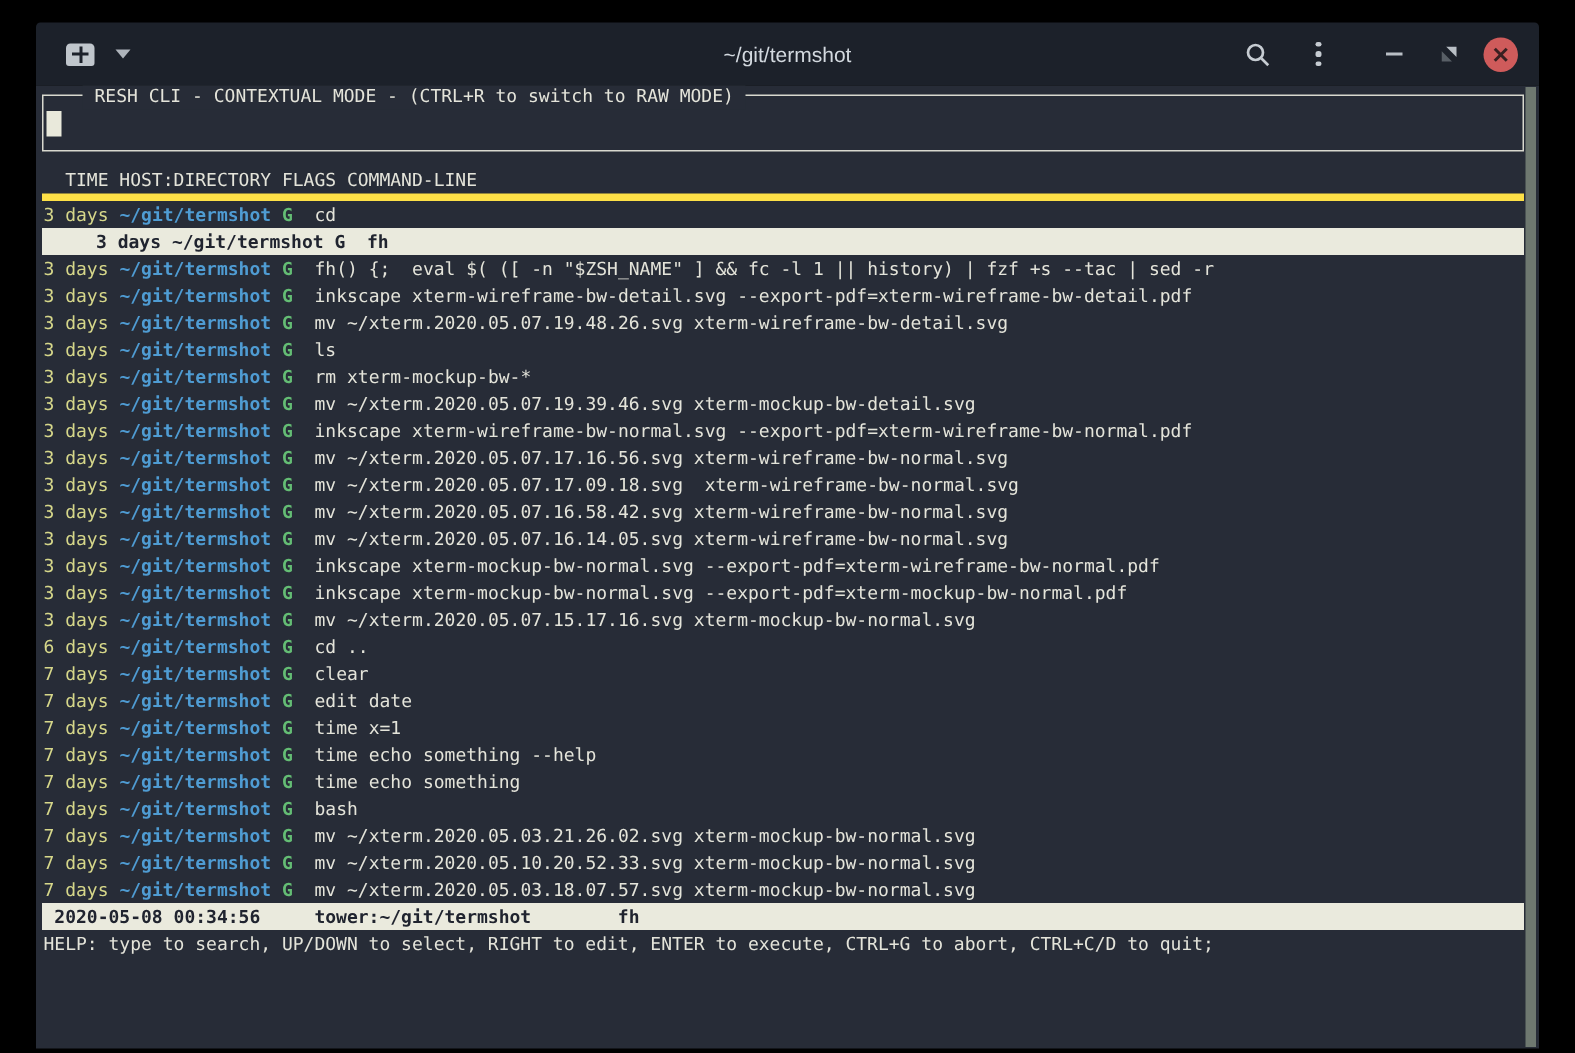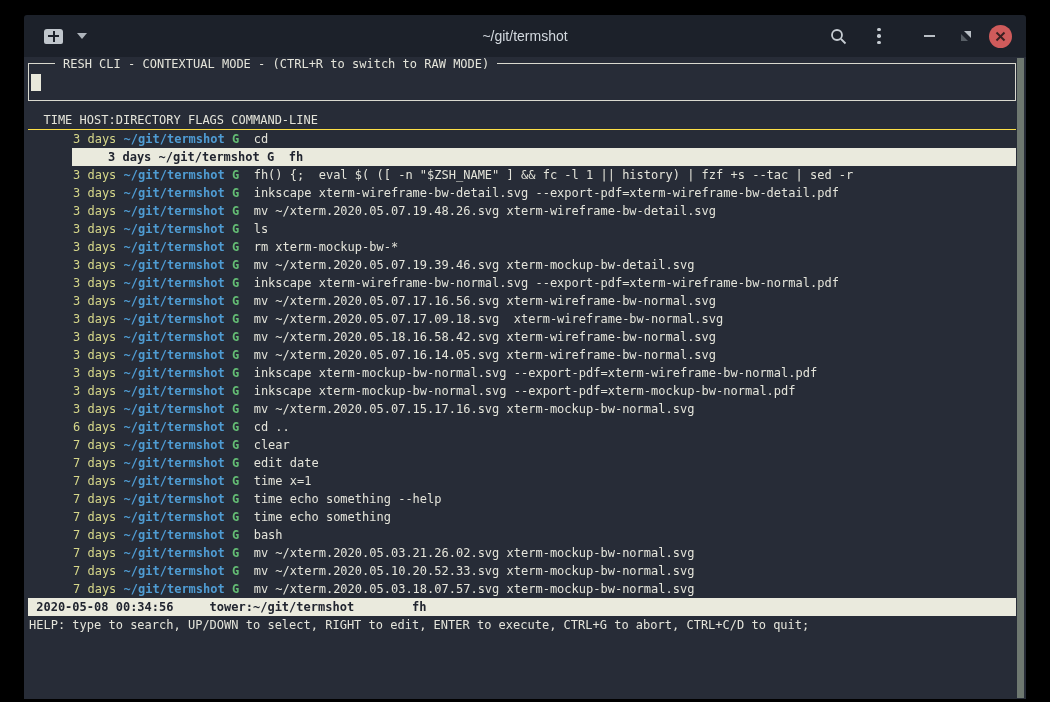--- a/index.html
+++ b/index.html
@@ -59,24 +59,24 @@
   }
   .box-label{
     position:absolute;top:-9px;left:26px;background:var(--term-bg);
     padding:0 8px;white-space:pre;color:var(--fg);
   }
   .cursor-block{
     position:absolute;left:2px;top:10px;width:10px;height:17px;background:#e9e9db;
   }
   .tbl-header{
     margin-top:10px;height:18px;white-space:pre;padding-left:1px;
-    border-bottom:1px solid #fde047;color:var(--fg);
+    border-bottom:5px solid #fde047;color:var(--fg);
   }
   .rows{width:988px;}
-  .hrow{height:18px;white-space:pre;overflow:hidden;padding-left:1px;margin-left:44px;}
+  .hrow{height:18px;white-space:pre;overflow:hidden;padding-left:1px;}
   .hrow .t{color:var(--time-c);}
   .hrow .d{color:var(--dir-c);font-weight:bold;}
   .hrow .f{color:var(--flag-c);font-weight:bold;}
   .hrow .c{color:var(--fg);}
   .hrow.selected{background:var(--sel-bg);padding-left:36px;}
   .hrow.selected .t,.hrow.selected .d,.hrow.selected .f,.hrow.selected .c{
     color:var(--sel-fg);font-weight:bold;
   }
   .status-bar{
     height:18px;background:var(--status-bg);color:var(--sel-fg);
@@ -146,21 +146,21 @@
           <div class="hrow selected"><span class="t">3 days</span> <span class="d">~/git/termshot</span> <span class="f">G</span>  <span class="c">fh</span></div>
           <div class="hrow"><span class="t">3 days</span> <span class="d">~/git/termshot</span> <span class="f">G</span>  <span class="c">fh() {;  eval $( ([ -n "$ZSH_NAME" ] &amp;&amp; fc -l 1 || history) | fzf +s --tac | sed -r</span></div>
           <div class="hrow"><span class="t">3 days</span> <span class="d">~/git/termshot</span> <span class="f">G</span>  <span class="c">inkscape xterm-wireframe-bw-detail.svg --export-pdf=xterm-wireframe-bw-detail.pdf</span></div>
           <div class="hrow"><span class="t">3 days</span> <span class="d">~/git/termshot</span> <span class="f">G</span>  <span class="c">mv ~/xterm.2020.05.07.19.48.26.svg xterm-wireframe-bw-detail.svg</span></div>
           <div class="hrow"><span class="t">3 days</span> <span class="d">~/git/termshot</span> <span class="f">G</span>  <span class="c">ls</span></div>
           <div class="hrow"><span class="t">3 days</span> <span class="d">~/git/termshot</span> <span class="f">G</span>  <span class="c">rm xterm-mockup-bw-*</span></div>
           <div class="hrow"><span class="t">3 days</span> <span class="d">~/git/termshot</span> <span class="f">G</span>  <span class="c">mv ~/xterm.2020.05.07.19.39.46.svg xterm-mockup-bw-detail.svg</span></div>
           <div class="hrow"><span class="t">3 days</span> <span class="d">~/git/termshot</span> <span class="f">G</span>  <span class="c">inkscape xterm-wireframe-bw-normal.svg --export-pdf=xterm-wireframe-bw-normal.pdf</span></div>
           <div class="hrow"><span class="t">3 days</span> <span class="d">~/git/termshot</span> <span class="f">G</span>  <span class="c">mv ~/xterm.2020.05.07.17.16.56.svg xterm-wireframe-bw-normal.svg</span></div>
           <div class="hrow"><span class="t">3 days</span> <span class="d">~/git/termshot</span> <span class="f">G</span>  <span class="c">mv ~/xterm.2020.05.07.17.09.18.svg  xterm-wireframe-bw-normal.svg</span></div>
-          <div class="hrow"><span class="t">3 days</span> <span class="d">~/git/termshot</span> <span class="f">G</span>  <span class="c">mv ~/xterm.2020.05.18.16.58.42.svg xterm-wireframe-bw-normal.svg</span></div>
+          <div class="hrow"><span class="t">3 days</span> <span class="d">~/git/termshot</span> <span class="f">G</span>  <span class="c">mv ~/xterm.2020.05.07.16.58.42.svg xterm-wireframe-bw-normal.svg</span></div>
           <div class="hrow"><span class="t">3 days</span> <span class="d">~/git/termshot</span> <span class="f">G</span>  <span class="c">mv ~/xterm.2020.05.07.16.14.05.svg xterm-wireframe-bw-normal.svg</span></div>
           <div class="hrow"><span class="t">3 days</span> <span class="d">~/git/termshot</span> <span class="f">G</span>  <span class="c">inkscape xterm-mockup-bw-normal.svg --export-pdf=xterm-wireframe-bw-normal.pdf</span></div>
           <div class="hrow"><span class="t">3 days</span> <span class="d">~/git/termshot</span> <span class="f">G</span>  <span class="c">inkscape xterm-mockup-bw-normal.svg --export-pdf=xterm-mockup-bw-normal.pdf</span></div>
           <div class="hrow"><span class="t">3 days</span> <span class="d">~/git/termshot</span> <span class="f">G</span>  <span class="c">mv ~/xterm.2020.05.07.15.17.16.svg xterm-mockup-bw-normal.svg</span></div>
           <div class="hrow"><span class="t">6 days</span> <span class="d">~/git/termshot</span> <span class="f">G</span>  <span class="c">cd ..</span></div>
           <div class="hrow"><span class="t">7 days</span> <span class="d">~/git/termshot</span> <span class="f">G</span>  <span class="c">clear</span></div>
           <div class="hrow"><span class="t">7 days</span> <span class="d">~/git/termshot</span> <span class="f">G</span>  <span class="c">edit date</span></div>
           <div class="hrow"><span class="t">7 days</span> <span class="d">~/git/termshot</span> <span class="f">G</span>  <span class="c">time x=1</span></div>
           <div class="hrow"><span class="t">7 days</span> <span class="d">~/git/termshot</span> <span class="f">G</span>  <span class="c">time echo something --help</span></div>
           <div class="hrow"><span class="t">7 days</span> <span class="d">~/git/termshot</span> <span class="f">G</span>  <span class="c">time echo something</span></div>

